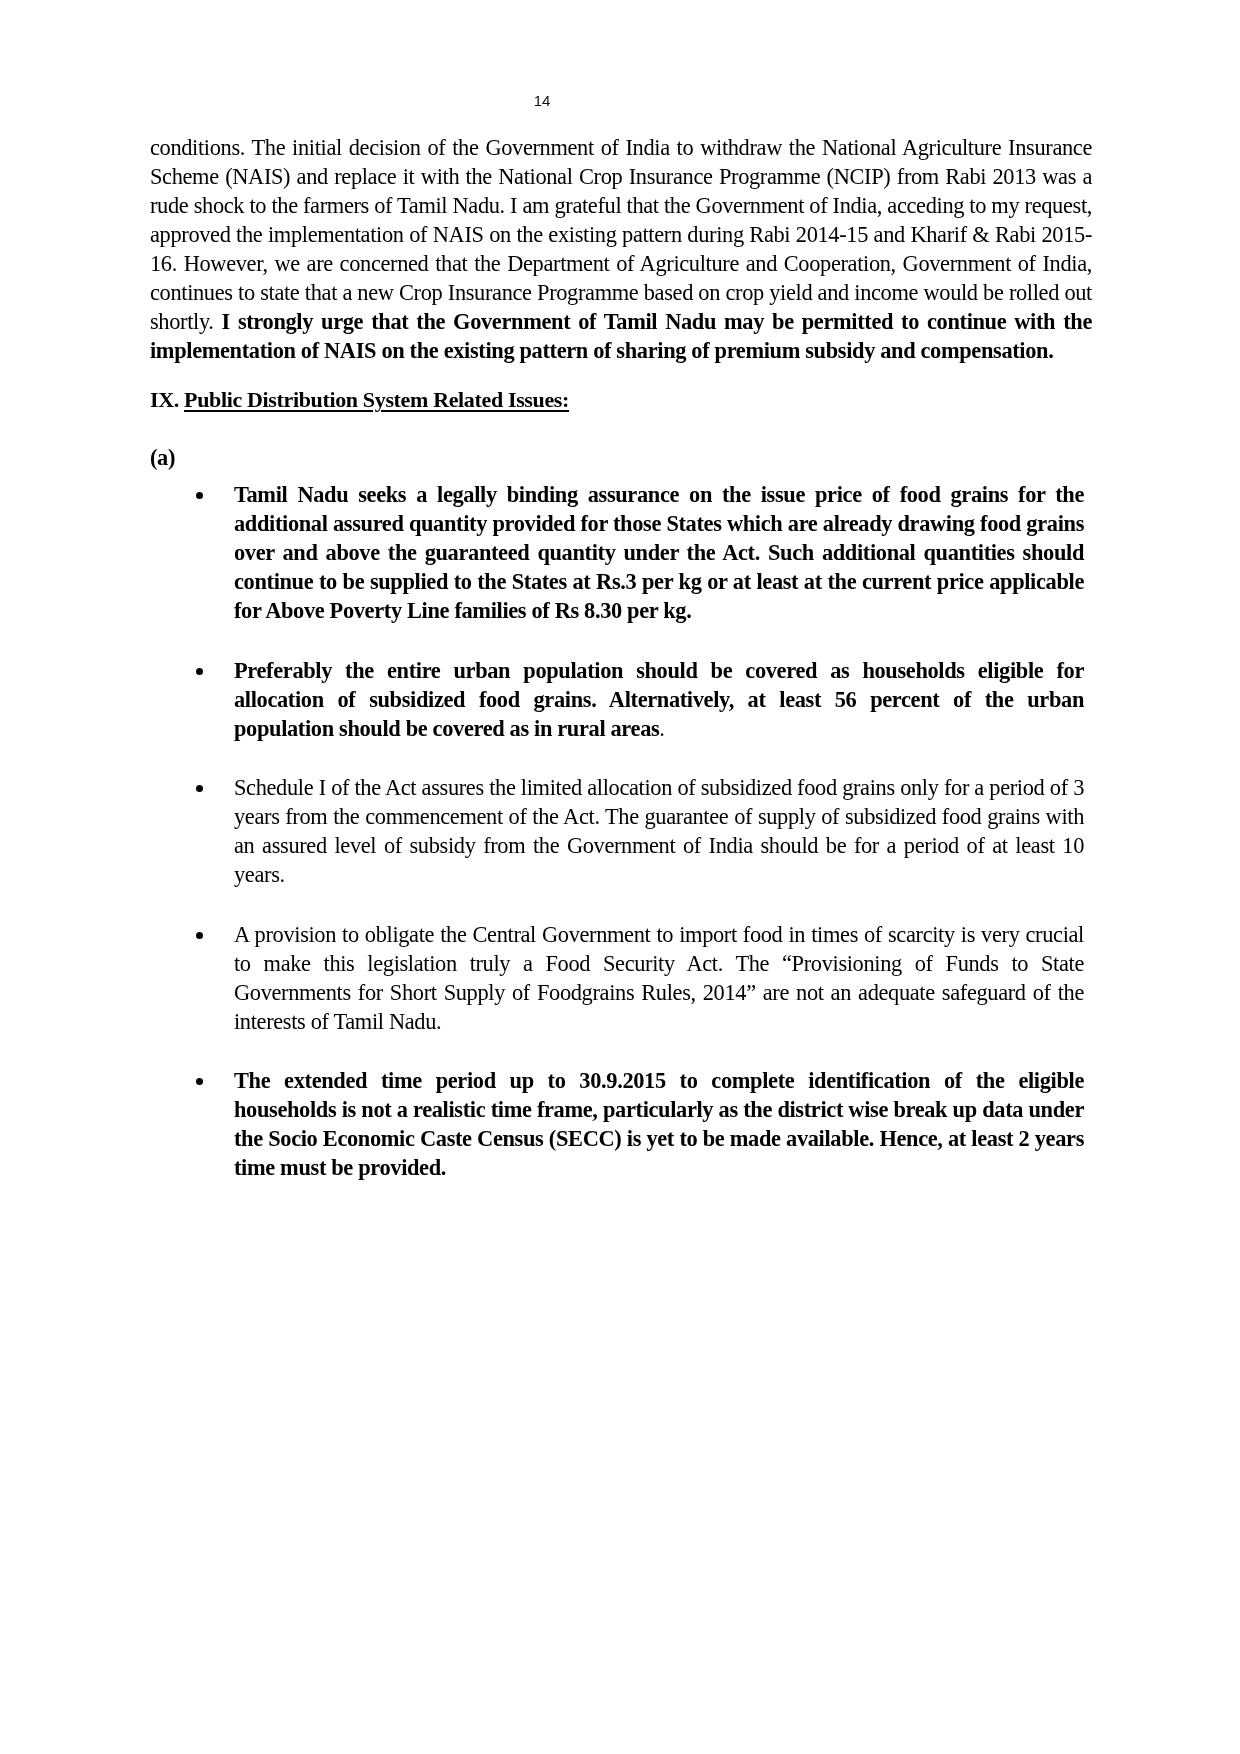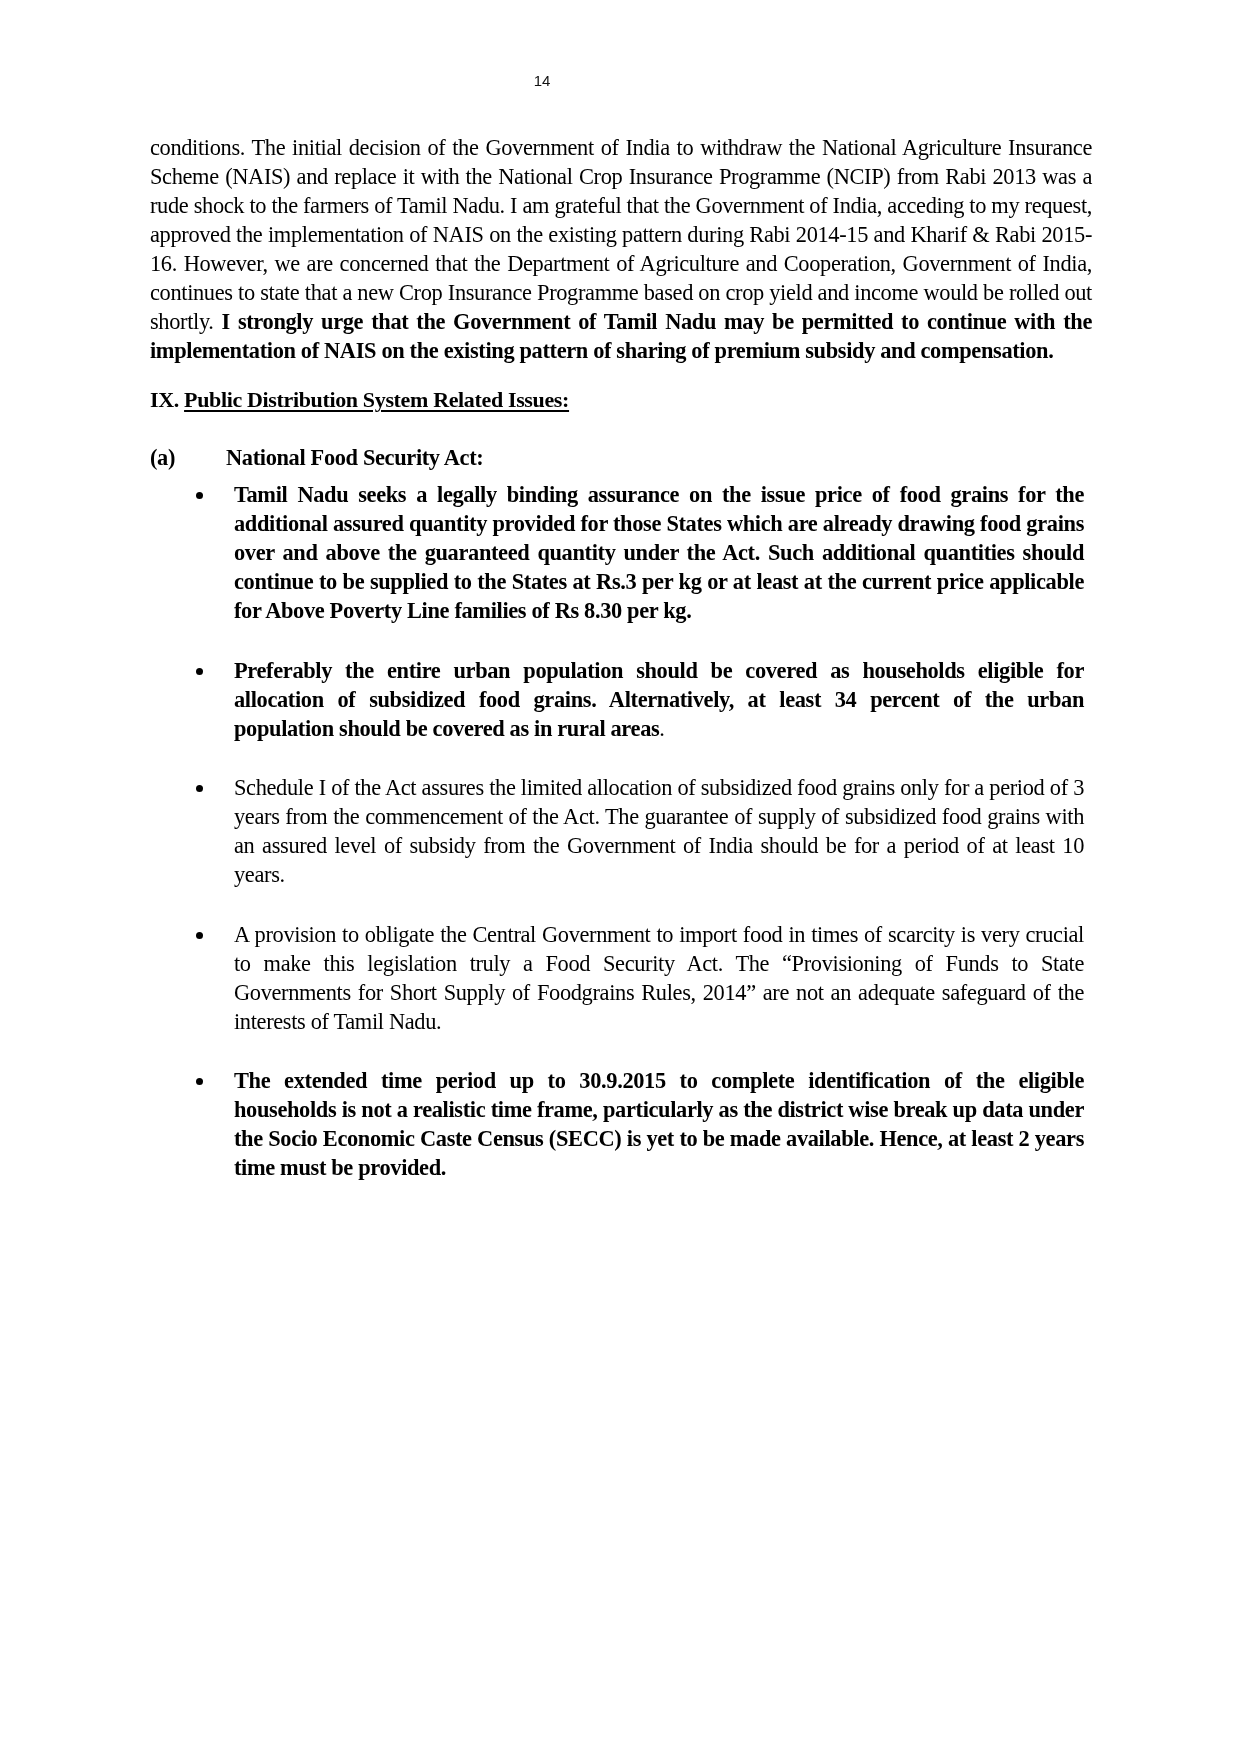--- a/index.html
+++ b/index.html
@@ -1,18 +1,18 @@
 <!DOCTYPE html>
 <html><head>
 <meta charset="utf-8">
 <style>
   html, body { margin: 0; padding: 0; background: #ffffff; }
   body { width: 1240px; height: 1754px; position: relative; overflow: hidden; color: #000; }
   .page-number {
-    position: absolute; top: 72px; left: 0; width: 1084px; text-align: center;
+    position: absolute; top: 92px; left: 0; width: 1084px; text-align: center;
     font-family: "Liberation Sans", sans-serif; font-size: 15px; color: #111;
   }
   .content {
     position: absolute; top: 133px; left: 150px; width: 942px;
     font-family: Liberation Serif, serif; font-size: 22.4px; line-height: 29px;
     letter-spacing: -0.35px;
   }
   p { margin: 0; text-align: justify; }
   .b { font-weight: bold; }
   .section-heading {
@@ -38,32 +38,31 @@
 <div class="page-number">14</div>
 
 <div class="content">
 
   <p><span>conditions.  The initial decision of the Government of India to withdraw the National Agriculture Insurance Scheme (NAIS) and replace it with the National Crop Insurance Programme (NCIP) from Rabi 2013 was a rude shock to the farmers of Tamil Nadu.  I am grateful that the Government of India, acceding to my request, approved the implementation of NAIS on the existing pattern during Rabi 2014-15 and Kharif &amp; Rabi 2015-16. However, we are concerned that the Department of Agriculture and Cooperation, Government of India, continues to state that a new Crop Insurance Programme based on crop yield and income would be rolled out shortly. </span><span class="b">I strongly urge that the Government of Tamil Nadu may be permitted to continue with the implementation of NAIS on the existing pattern of sharing of premium subsidy and compensation.</span></p>
 
   <div class="section-heading"><span>IX. </span><span class="title">Public Distribution System Related Issues:</span></div>
 
   <div class="sub-heading">
     <span class="num">(a)</span>
-    <span>National Food Security Act:</span>
   </div>
 
 
   <ul class="bullets">
     <li>
       <span class="bullet-dot"></span>
       <span class="b">Tamil Nadu seeks a legally binding assurance on the issue price of food grains for the additional assured quantity provided for those States which are already drawing food grains over and above the guaranteed quantity under the Act.  Such additional quantities should continue to be supplied to the States at Rs.3 per kg or at least at the current price applicable for Above Poverty Line families of Rs 8.30 per kg.</span>
     </li>
     <li>
       <span class="bullet-dot"></span>
-      <span class="b">Preferably the entire urban population should be covered as households eligible for allocation of subsidized food grains. Alternatively, at least 34 percent of the urban population should be covered as in rural areas</span><span>.</span>
+      <span class="b">Preferably the entire urban population should be covered as households eligible for allocation of subsidized food grains. Alternatively, at least 56 percent of the urban population should be covered as in rural areas</span><span>.</span>
     </li>
     <li>
       <span class="bullet-dot"></span>
       <span> Schedule I of the Act assures the limited allocation of subsidized food grains only for a period of 3 years from the commencement of the Act. The guarantee of supply of subsidized food grains with an assured level of subsidy from the Government of India should be for a period of at least 10 years.</span>
     </li>
     <li>
       <span class="bullet-dot"></span>
       <span>A provision to obligate the Central Government to import food in times of scarcity is very crucial to make this legislation truly a Food Security Act.  The “Provisioning of Funds to State Governments for Short Supply of Foodgrains Rules, 2014” are not an adequate safeguard of the interests of Tamil Nadu.</span>
     </li>
     <li>

